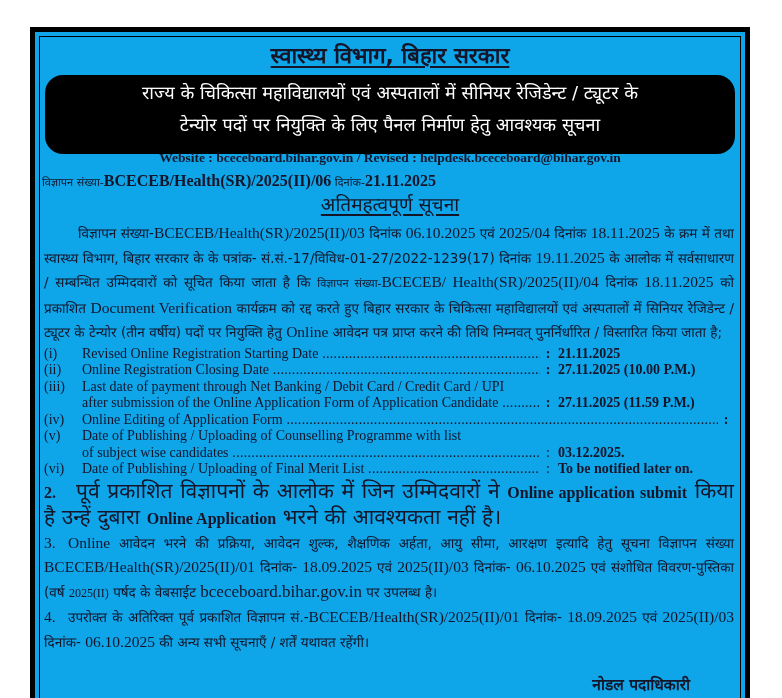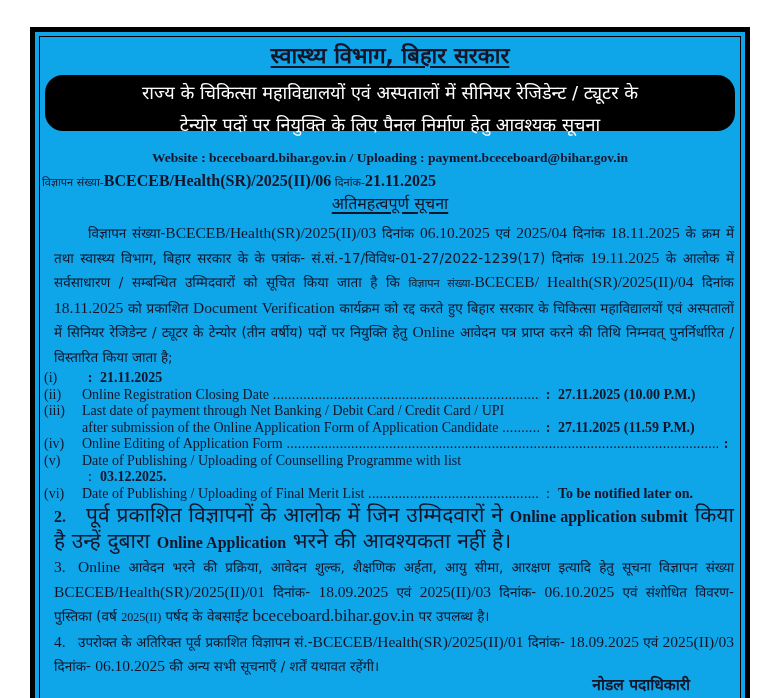--- a/index.html
+++ b/index.html
@@ -47,21 +47,21 @@
     .dept-title span {
       text-decoration: underline;
       text-decoration-thickness: 2px;
       text-underline-offset: 3px;
     }
     .banner {
       position: absolute;
       left: 5px;
       right: 5px;
       top: 38px;
-      height: 56px;
+      height: 79px;
       background: #000;
       color: #fff;
       border-radius: 18px;
       text-align: center;
       font-family: "DejaVu Sans", sans-serif;
       font-size: 18px;
       line-height: 32px;
       padding-top: 2px;
       box-sizing: border-box;
     }
@@ -92,40 +92,39 @@
       font-weight: bold;
       font-size: 16px;
     }
     .notice-heading {
       position: absolute;
       left: 0;
       right: 0;
       top: 154px;
       text-align: center;
       font-family: "DejaVu Sans", sans-serif;
-      font-size: 16px;
+      font-size: 19px;
       line-height: 26px;
     }
     .notice-heading span {
       text-decoration: underline;
       text-decoration-thickness: 2px;
       text-underline-offset: 3px;
     }
     .body-text {
       position: absolute;
       left: 4px;
       right: 6px;
       top: 184px;
       font-size: 15.5px;
       line-height: 23.5px;
     }
     .para {
       text-align: justify;
       text-align-last: left;
-      margin-left: 10px;
     }
     .hi {
       font-family: "DejaVu Sans", sans-serif;
       font-size: 13.5px;
     }
     .hi-xs {
       font-family: "DejaVu Sans", sans-serif;
       font-size: 11px;
     }
     .schedule {
@@ -202,37 +201,38 @@
 
     <div class="banner">
       <div>राज्य के चिकित्सा महाविद्यालयों एवं अस्पतालों में सीनियर रेजिडेन्ट / ट्यूटर के</div>
       <div>टेन्योर पदों पर नियुक्ति के लिए पैनल निर्माण हेतु आवश्यक सूचना</div>
     </div>
 
     <div class="contact-line">
       <span>Website :</span>
       <span>bceceboard.bihar.gov.in</span>
       <span>/</span>
-      <span>Uploading :</span>
-      <span>payment.bceceboard@bihar.gov.in</span>
+      <span>Revised :</span>
+      <span>helpdesk.bceceboard@bihar.gov.in</span>
     </div>
 
     <div class="adv-no"><span class="hi-small">विज्ञापन संख्या-</span><span class="en-bold">BCECEB/Health(SR)/2025(II)/06</span><span class="hi-small"> दिनांक-</span><span class="en-bold">21.11.2025</span></div>
 
     <div class="notice-heading">
       <span>अतिमहत्वपूर्ण सूचना</span>
     </div>
 
     <div class="body-text">
 
       <div class="para para1" style="text-indent: 34px;"><span class="hi">विज्ञापन संख्या-</span><span>BCECEB/Health(SR)/2025(II)/03</span><span class="hi"> दिनांक </span><span>06.10.2025</span><span class="hi"> एवं </span><span>2025/04</span><span class="hi"> दिनांक </span><span>18.11.2025</span><span class="hi"> के क्रम में तथा स्वास्थ्य विभाग, बिहार सरकार के के पत्रांक- सं.सं.-17/विविध-01-27/2022-1239(17) दिनांक </span><span>19.11.2025</span><span class="hi"> के आलोक में सर्वसाधारण / सम्बन्धित उम्मिदवारों को सूचित किया जाता है कि </span><span class="hi-xs">विज्ञापन संख्या-</span><span>BCECEB/ Health(SR)/2025(II)/04</span><span class="hi"> दिनांक </span><span>18.11.2025</span><span class="hi"> को प्रकाशित </span><span>Document Verification</span><span class="hi"> कार्यक्रम को रद्द करते हुए बिहार सरकार के चिकित्सा महाविद्यालयों एवं अस्पतालों में सिनियर रेजिडेन्ट / ट्यूटर के टेन्योर (तीन वर्षीय) पदों पर नियुक्ति हेतु </span><span>Online</span><span class="hi"> आवेदन पत्र प्राप्त करने की तिथि निम्नवत् पुनर्निर्धारित / विस्तारित किया जाता है;</span></div>
 
       <div class="schedule">
         <div class="sched-row">
           <span class="sched-num">(i)</span>
+          <span class="sched-label dots">Revised Online Registration Starting Date</span>
           <span class="sched-colon">:</span>
           <span class="sched-value">21.11.2025</span>
         </div>
         <div class="sched-row">
           <span class="sched-num">(ii)</span>
           <span class="sched-label dots">Online Registration Closing Date</span>
           <span class="sched-colon">:</span>
           <span class="sched-value">27.11.2025 (10.00 P.M.)</span>
         </div>
         <div class="sched-row">
@@ -247,20 +247,21 @@
         <div class="sched-row">
           <span class="sched-num">(iv)</span>
           <span class="sched-label dots">Online Editing of Application Form</span>
           <span class="sched-colon">:</span>
         </div>
         <div class="sched-row">
           <span class="sched-num">(v)</span>
           <span class="sched-label">Date of Publishing / Uploading of Counselling Programme with list</span>
         </div>
         <div class="sched-row sched-cont">
+          <span class="sched-label dots">of subject wise candidates</span>
           <span class="sched-colon" style="font-weight:normal;">:</span>
           <span class="sched-value">03.12.2025.</span>
         </div>
         <div class="sched-row">
           <span class="sched-num">(vi)</span>
           <span class="sched-label dots">Date of Publishing / Uploading of Final Merit List</span>
           <span class="sched-colon" style="font-weight:normal;">:</span>
           <span class="sched-value">To be notified later on.</span>
         </div>
       </div>

